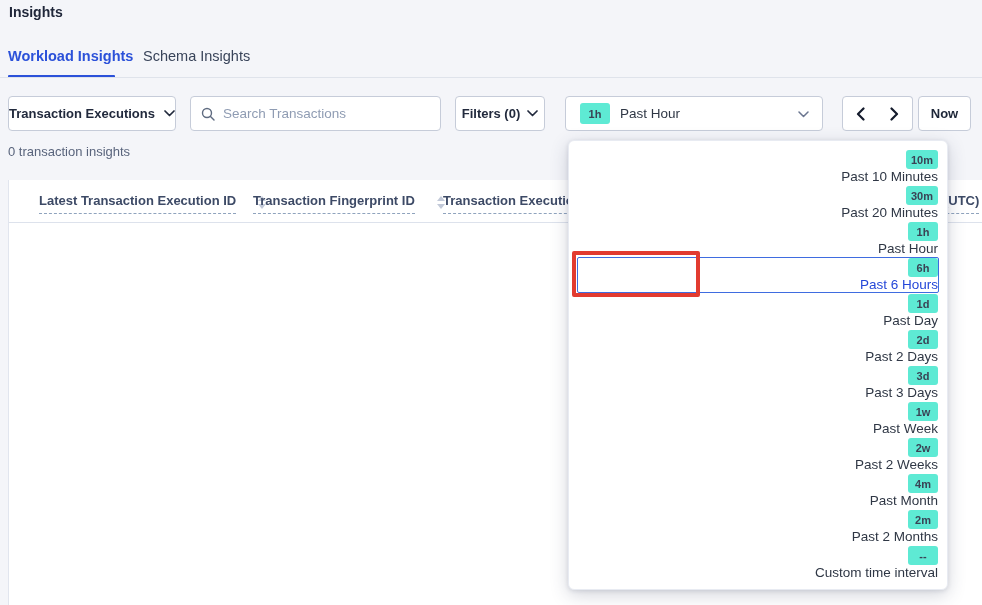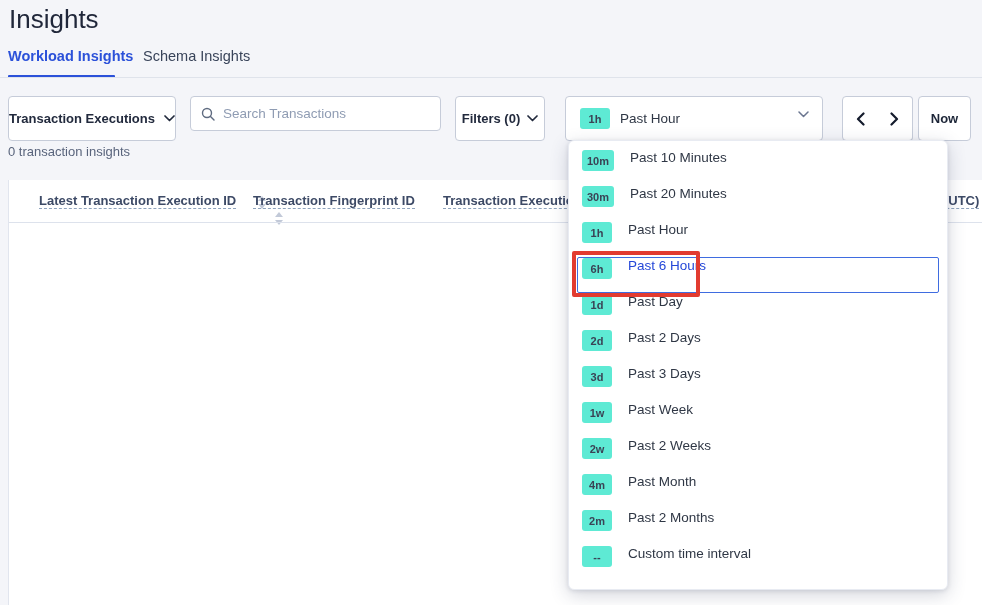--- a/index.html
+++ b/index.html
@@ -8,40 +8,40 @@
     font-family:"Liberation Sans", sans-serif;
     background:#f4f5f9;
     color:#242b3a;
     overflow:hidden;
   }
   .app { position:relative; width:982px; height:605px; }
 
   
   .page-title {
     position:absolute; left:9px; top:4px;
-    font-size:26px; font-weight:400; color:#20273a;
+    font-size:14px; font-weight:700; color:#20273a;
   }
   .tabbar {
     position:absolute; left:0; top:77px; width:982px; height:1px;
     background:#dfe3eb;
   }
   .tab {
     position:absolute; top:48px; font-size:14.5px; cursor:pointer;
     background:none; border:none; font-family:inherit;
   }
   .tab-workload { left:8px; color:#2b51d9; font-weight:700; }
   .tab-schema { left:143px; color:#39445a; font-weight:400; }
   .tab-underline {
     position:absolute; left:8px; top:75px; width:107px; height:3px;
     background:#2b51d9; border-radius:1px;
   }
 
   
   .tbtn {
-    position:absolute; top:96px; height:45px;
+    position:absolute; top:96px; height:35px;
     background:#ffffff; border:1px solid #c6ccd9; border-radius:4px;
     display:flex; align-items:center; font-family:inherit;
     font-size:13px; font-weight:700; color:#222a3d; cursor:pointer;
   }
   .select-btn { left:8px; width:168px; justify-content:center; gap:9px; }
   .filters-btn { left:455px; width:90px; justify-content:center; gap:7px;text-align:right; }
   .search-box {
     position:absolute; left:190px; top:96px; width:251px; height:35px;
     background:#fff; border:1px solid #c6ccd9; border-radius:4px;
     display:flex; align-items:center; padding:0 10px; gap:8px;
@@ -74,46 +74,47 @@
   .table-card {
     position:absolute; left:8px; top:180px; width:974px; height:425px;
     background:#ffffff; border-left:1px solid #e1e5ee;
   }
   .col-head {
     position:absolute; top:13px; display:inline-flex; align-items:flex-start;
     white-space:nowrap;
   }
   .col-head .lbl {
     font-size:13px; font-weight:700; color:#3d4a66;
-    border-bottom:1px dashed #8fa3bd; 
+    border-bottom:1px dashed #8fa3bd; padding-bottom:5px;
   }
   .sort { display:inline-flex; flex-direction:column; margin-left:22px; margin-top:3px; cursor:pointer; }
   .tri { width:0; height:0; border-left:4px solid transparent; border-right:4px solid transparent; }
   .tri-up { border-bottom:5px solid #c2c9d8; margin-bottom:3px; }
   .tri-down { border-top:5px solid #c2c9d8; }
-  .col-1 { left:30px; } .col-2 { left:244px;flex-direction:column; } .col-3 { left:434px; } .col-4 { left:868px; }
+  .col-1 { left:30px; } .col-2 { left:244px; } .col-3 { left:434px; } .col-4 { left:868px; }
   .head-border {
     position:absolute; left:0; top:42px; width:974px; height:1px; background:#dde2ec;
   }
   .empty-message {
     position:absolute; left:748px; top:293px; transform:translateX(-50%);
     white-space:nowrap; font-size:18px; font-weight:700; color:#242b3a;
   }
 
   
   .time-dropdown {
     position:absolute; left:568px; top:140px; width:380px; height:450px;
     background:#ffffff; border:1px solid #e8ebf2; border-radius:6px;
     box-shadow:0 5px 18px rgba(55,65,95,0.22), 0 1px 4px rgba(55,65,95,0.14);
     padding-top:8px; z-index:10;
   }
   .dd-item {
-    height:36px; margin:0 8px; display:flex; align-items:flex-start;
+    height:36px; margin:0 8px; display:flex; align-items:flex-end;
     padding-left:4px; border:1px solid transparent; border-radius:2px;
     cursor:pointer;
+    flex-direction:column;
   }
   .dd-item .dd-label { margin-left:16px; font-size:13.5px; color:#2f3745; }
   .dd-item.selected { border-color:#3f6ce0; }
   .dd-item.selected .dd-label { color:#2447d8; }
 
   .annotation-box {
     position:absolute; left:572px; top:251px; width:128px; height:46px;
     border:4px solid #e23b30; border-radius:2px; z-index:30; pointer-events:none;
   }
   .chev svg, .icon svg { display:block; }

